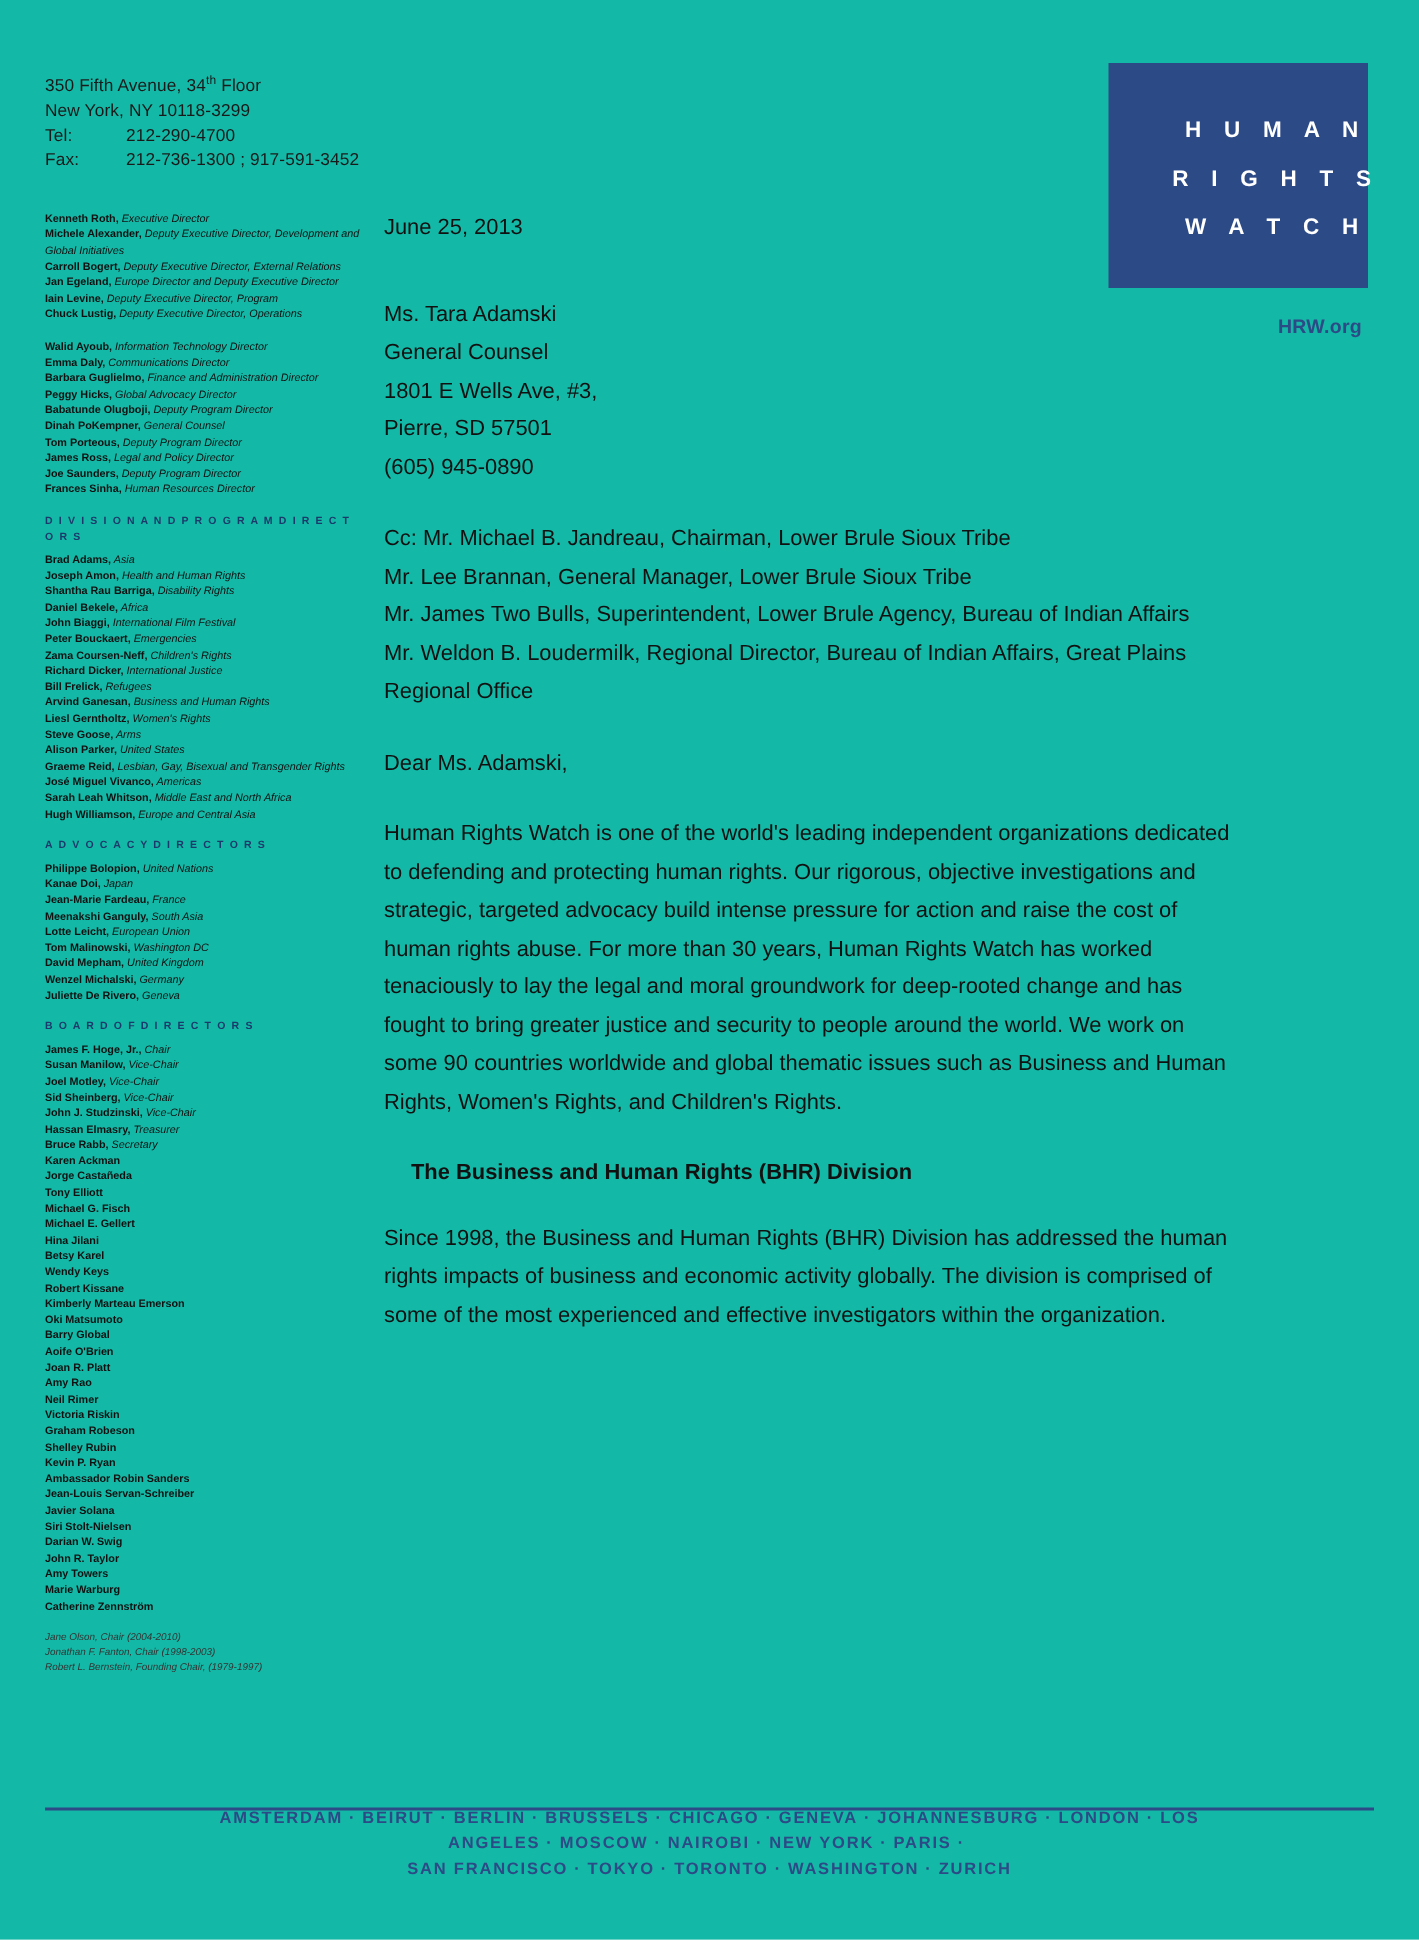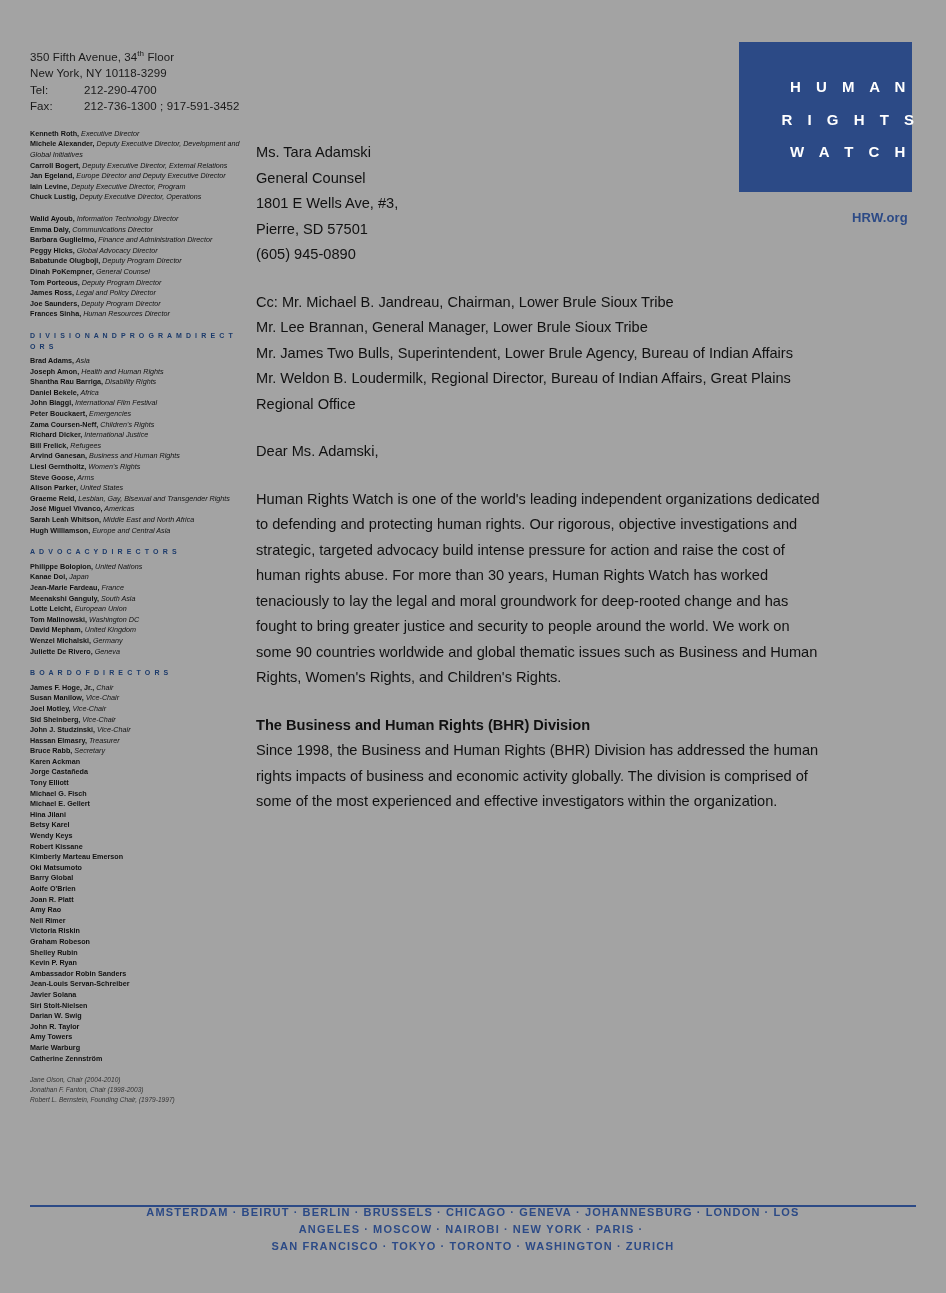--- a/index.html
+++ b/index.html
@@ -13,21 +13,21 @@
     position: relative;
     font-family: "Liberation Sans", sans-serif;
     color: #111111;
     overflow: hidden;
   }
   .page {
     position: absolute;
     left: 0; top: 0;
     width: 946px;
     height: 1293px;
-    background: #a3a3a3;
+    background: #14b8a6;
   }
 
   
   .left-col {
     position: absolute;
     left: 30px;
     top: 46px;
     width: 212px;
   }
   .address-block {
@@ -39,21 +39,21 @@
   .address-line {
     white-space: pre;
   }
   .addr-label {
     display: inline-block;
     width: 54px;
   }
   .sup { font-size: 8px; vertical-align: super; }
 
   .staff {
-    margin-top: 14px;
+    margin-top: 25px;
     font-size: 7.2px;
     line-height: 10.6px;
     color: #111;
   }
   .staff .nm { font-weight: bold; }
   .staff .ti { font-style: italic; }
   .staff-row { white-space: normal; }
   .staff-group { margin-bottom: 11px; }
   .staff-head {
     font-size: 7px;
@@ -111,21 +111,21 @@
     font-size: 14.6px;
     line-height: 25.5px;
     color: #111;
   }
   .body-col .date { margin-bottom: 32px; }
   .recipient div { line-height: 25.5px; }
   .block { margin-bottom: 22px; }
   .para { margin: 0 0 22px 0; }
   .section-head {
     font-weight: bold;
-    margin: 0;
+    margin: 18px;
     line-height: 25.5px;
   }
 
   
   .footer-rule {
     position: absolute;
     left: 30px;
     right: 30px;
     bottom: 86px;
     border-top: 2px solid #2c4a86;
@@ -272,20 +272,21 @@
 
   <div class="logo-box">
     <div class="l1">H U M A N</div>
     <div class="l2">R I G H T S</div>
     <div class="l3">W A T C H</div>
   </div>
   <div class="hrw-url">HRW.org</div>
 
   <div class="body-col">
 
+    <div class="date">June 25, 2013</div>
 
     <div class="recipient block" id="recipient-block">
         <div>Ms. Tara Adamski</div>
         <div>General Counsel</div>
         <div>1801 E Wells Ave, #3,</div>
         <div>Pierre, SD 57501</div>
         <div>(605) 945-0890</div>
       </div>
 
     <div class="block" id="cc-block">

